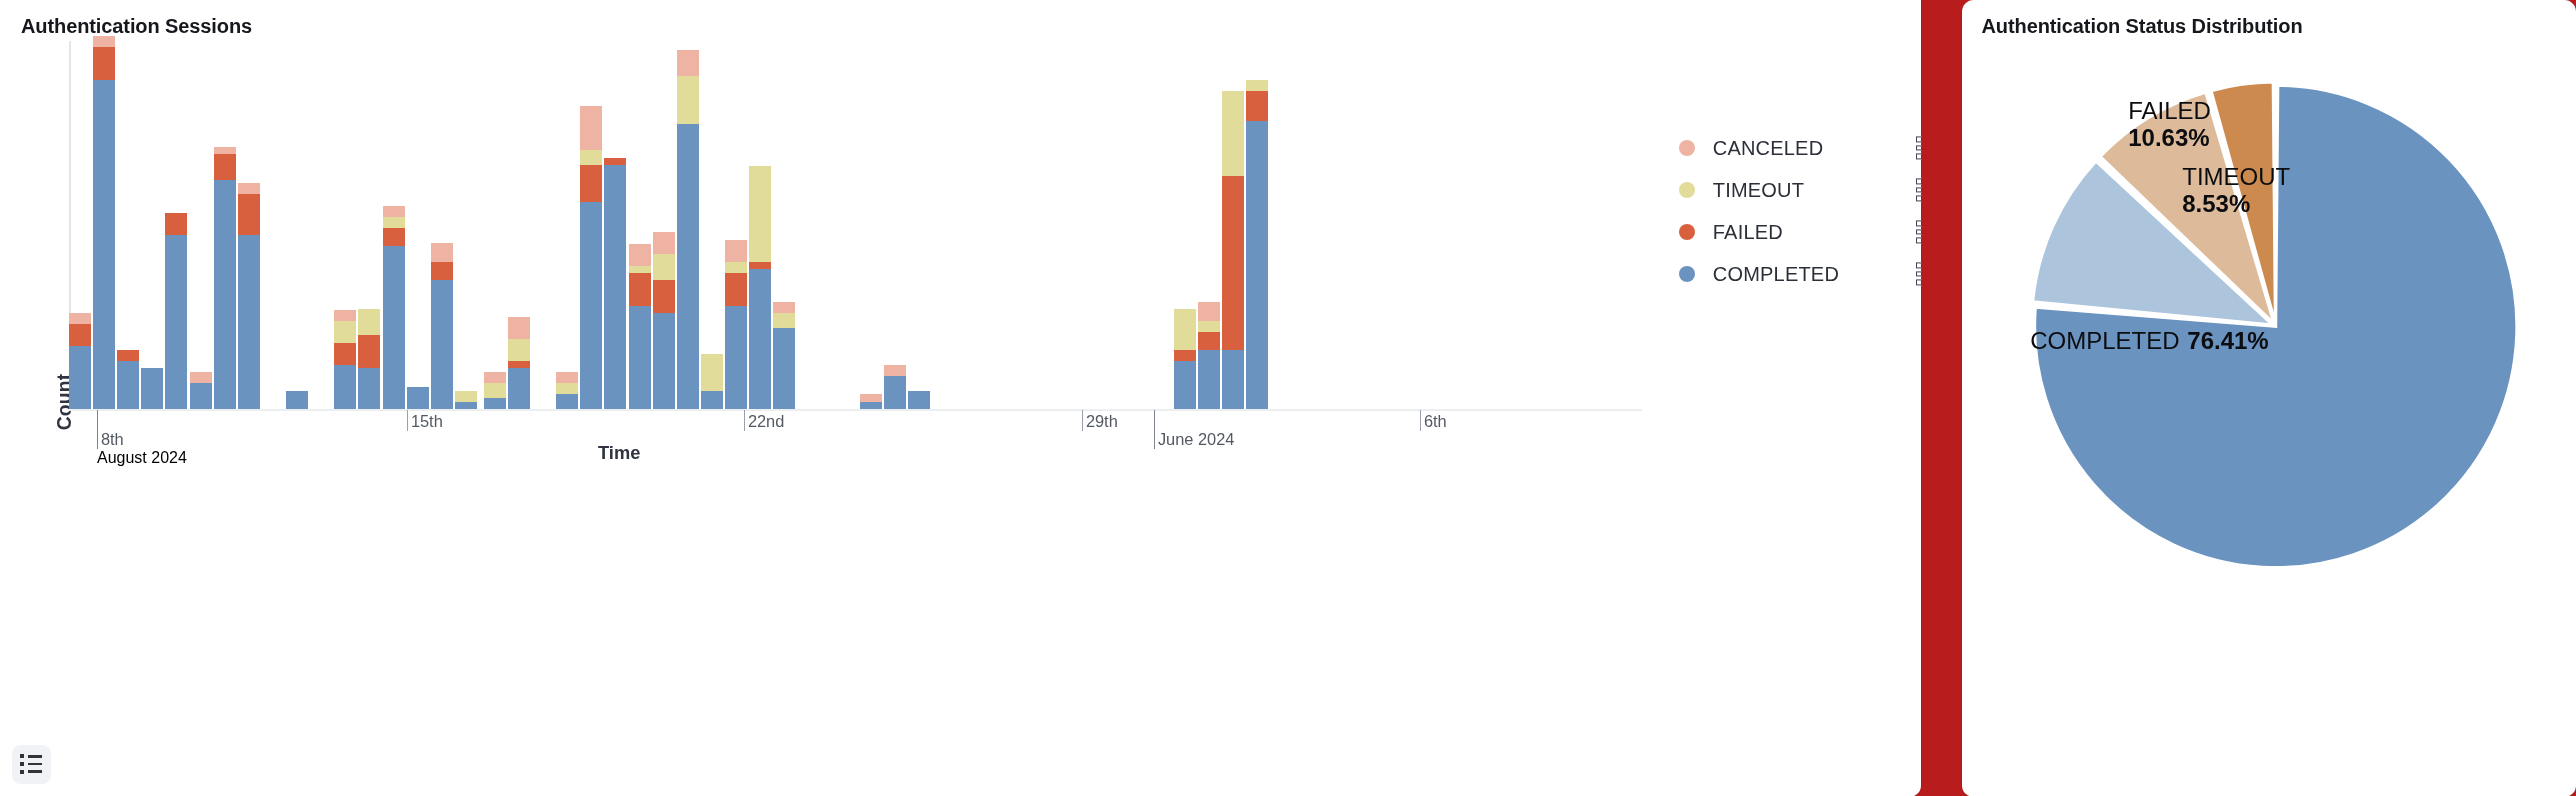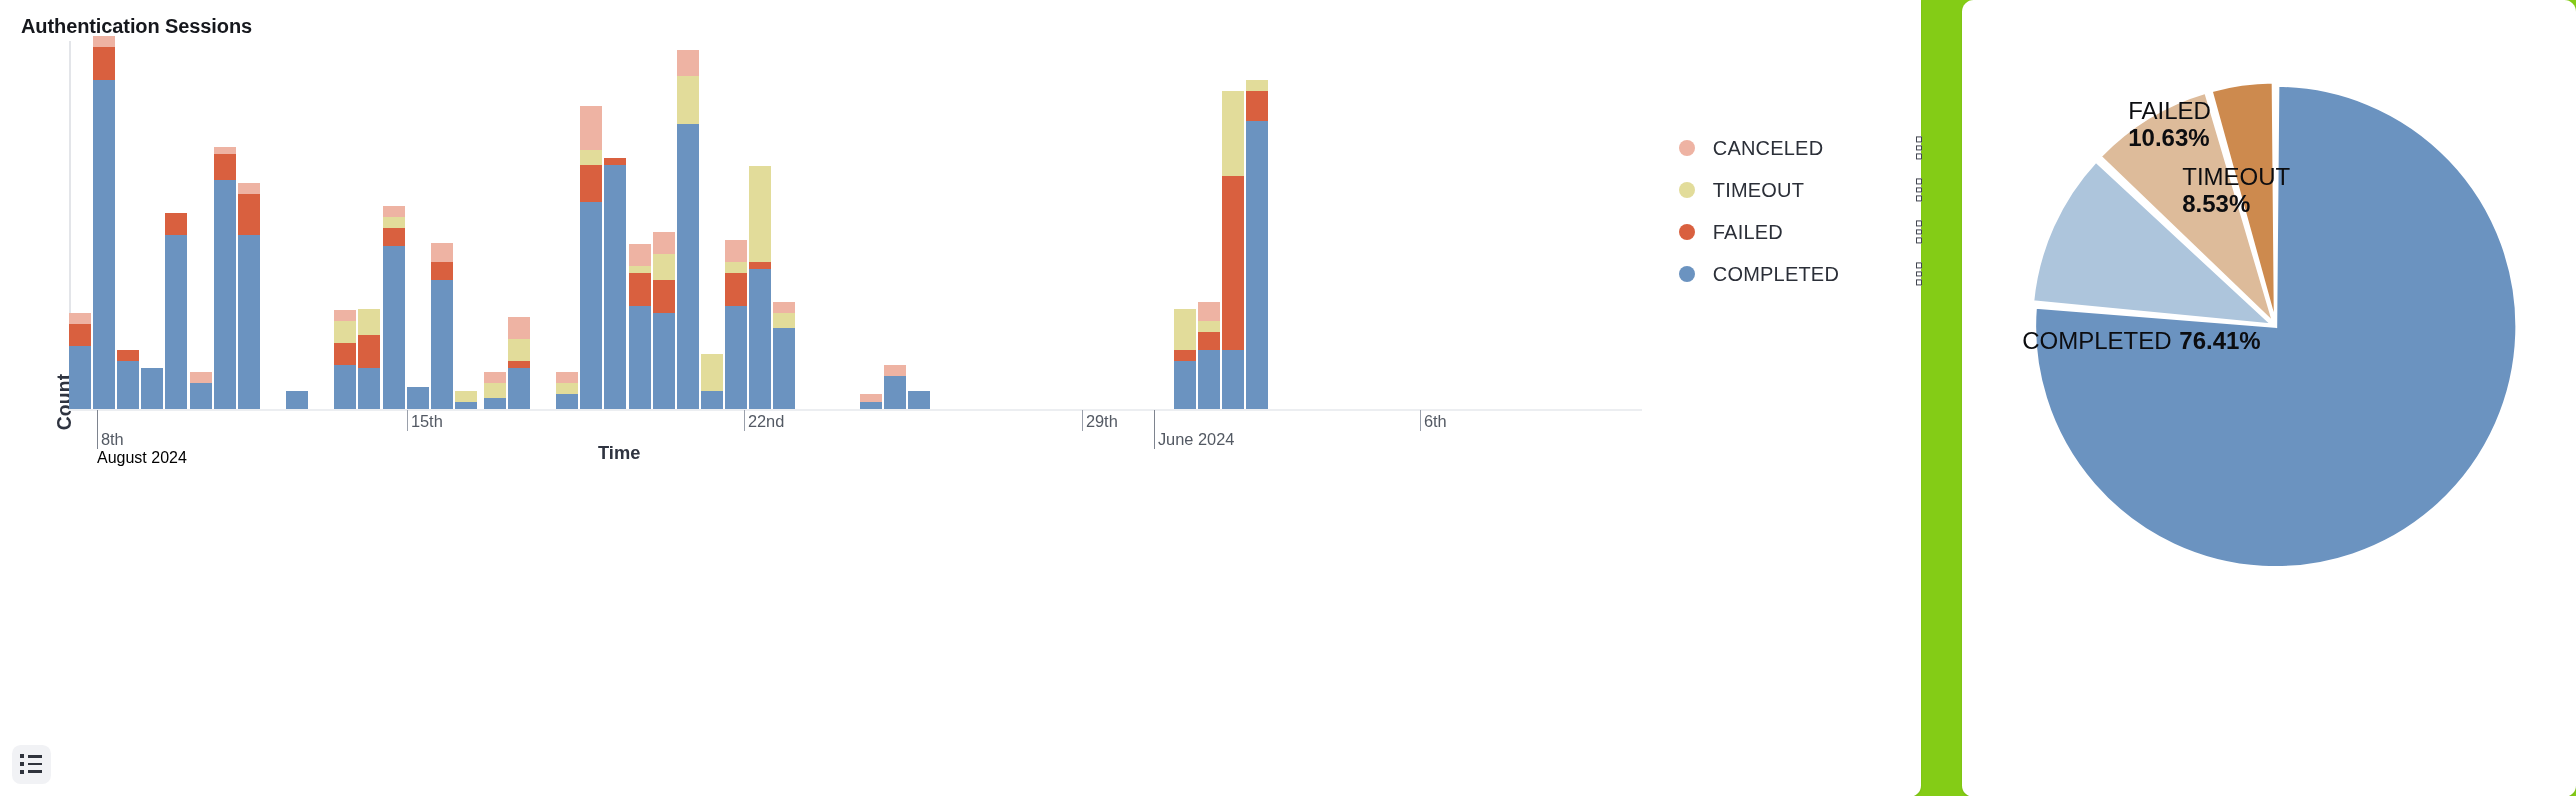--- a/index.html
+++ b/index.html
@@ -7,21 +7,21 @@
     width: 2576px; height: 797px;
     background: #f6f7f9;
     font-family: "Liberation Sans", sans-serif;
     overflow: hidden;
   }
   .dashboard {
     width: 2576px; height: 797px;
     display: flex;
     align-items: stretch;
     gap: 41px;
-    background: #84cc16;
+    background: #b91c1c;
   }
 
   
   .panel {
     background: #ffffff;
     border-radius: 11.6px;
     position: relative;
     box-shadow: 0 1px 1.9px rgba(16,24,40,.06), 0 1px 2.9px rgba(16,24,40,.05);
   }
   .panel-left  { width: 1922px; height: 797px; margin-left: 0; border-radius: 0 0 11.6px 0;}
@@ -418,32 +418,33 @@
           </span>
         <span class="lrow">
             <span class="ldot"></span>
             <span class="lbar"></span>
           </span>
       </span>
     </div>
   </section>
 
   <section class="panel panel-right">
+    <div class="panel-title">Authentication Status Distribution</div>
 
     <div class="pie-wrap">
       <svg class="pie-svg" width="614" height="754" viewBox="0 0 636 782">
         <g id="pie-slices">
             <path d="M 325 295 L 327.249969625123 45.010124931656435 A 250 250 0 1 1 75.7914610116845 275.1227744564478 Z" fill="#6b93c0" stroke="#ffffff" stroke-width="3"></path>
             <path d="M 321.8078300497508 293.5647122209375 L 72.99743249415874 269.2051952259675 A 250 250 0 0 1 138.45939776702156 123.61368286405056 Z" fill="#adc5dc" stroke="#ffffff" stroke-width="3"></path>
             <path d="M 323.1815787176902 292.00945756759035 L 142.92180141773284 118.7858659648015 A 250 250 0 0 1 252.32978186836812 52.259540188621486 Z" fill="#ddbb9a" stroke="#ffffff" stroke-width="3"></path>
             <path d="M 324.5144669896217 291.53384107464285 L 257.98941330116395 50.54749865717761 A 250 250 0 0 1 322.2644973644986 41.543966006299286 Z" fill="#cd8a4e" stroke="#ffffff" stroke-width="3"></path>
           </g>
       </svg>
       <div id="pie-labels">
-          <div class="pie-label inline" style="left: 60px; top: 285px;"><span class="pl-name">COMPLETED</span><span class="pl-val">76.41%</span></div>
+          <div class="pie-label inline" style="left: 68px; top: 285px;"><span class="pl-name">COMPLETED</span><span class="pl-val">76.41%</span></div>
           <div class="pie-label stacked" style="left: 166px; top: 56px;">
             <div class="pl-name">FAILED</div>
             <div class="pl-val">10.63%</div>
           </div>
           <div class="pie-label stacked" style="left: 220px; top: 122px;">
             <div class="pl-name">TIMEOUT</div>
             <div class="pl-val">8.53%</div>
           </div>
         </div>
     </div>

